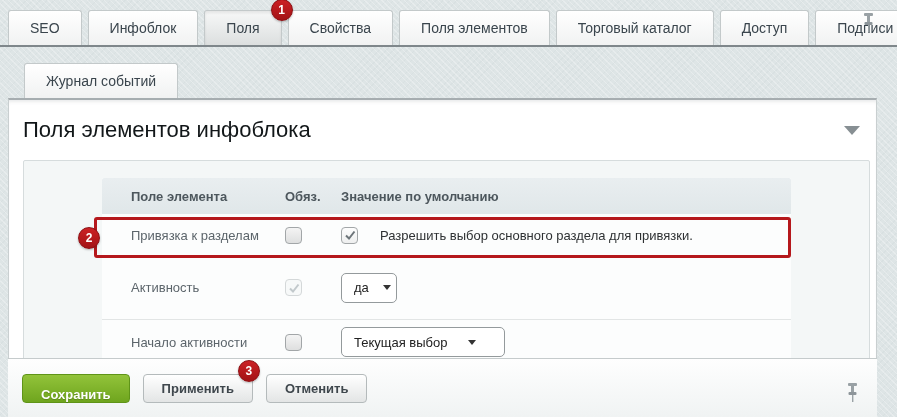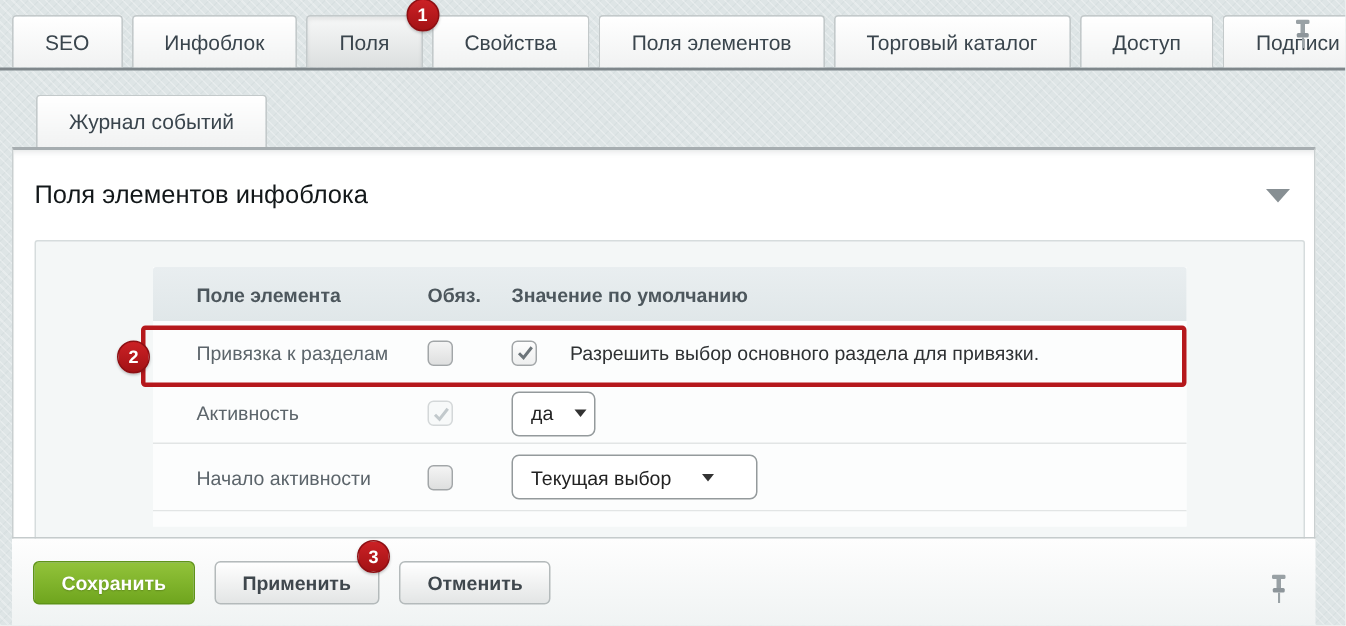--- a/index.html
+++ b/index.html
@@ -56,21 +56,21 @@
     background:#ffffff;
     border-top:2px solid #a6adb0;
     border-left:1px solid #c9cfd0;border-right:1px solid #c9cfd0;
     box-shadow:inset 0 4px 4px -3px rgba(90,100,105,.18);
     box-sizing:border-box;overflow:hidden;
   }
   .panel-head{
     height:60px;display:flex;align-items:center;
     padding:0 16px 0 14px;box-sizing:border-box;
   }
-  .panel-title{font-size:17px;color:#121719;flex:1;}
+  .panel-title{font-size:22px;color:#121719;flex:1;}
   .chevron{
     width:0;height:0;border-left:8px solid transparent;border-right:8px solid transparent;
     border-top:9px solid #878f93;cursor:pointer;
   }
   .form-area{
     margin:0 6px 0 14px;height:203px;
     background:#f4f7f7;border:1px solid #d6dcdd;border-radius:2px;
     box-sizing:border-box;overflow:hidden;
   }
   
@@ -78,21 +78,21 @@
   .trow{display:flex;align-items:center;position:relative;box-sizing:border-box;background:#fcfdfd;}
   .thead{
     height:36px;background:linear-gradient(#e9eef0,#e0e7e9);
     border-radius:2px 2px 0 0;font-weight:bold;color:#4d575d;
   }
   .c1{width:150px;padding-left:29px;box-sizing:content-box;flex:none;}
   .c2{width:52px;padding-left:4px;flex:none;display:flex;align-items:center;}
   .c3{flex:1;padding-left:4px;display:flex;align-items:center;}
   .row-label{color:#5c656b;}
   .row1{height:42px;}
-  .row2{height:40px;border-bottom:1px solid #e2e5e5;justify-content:center;}
+  .row2{height:64px;border-bottom:1px solid #e2e5e5;justify-content:center;}
   .row3{height:45px;border-bottom:1px solid #e2e5e5;}
   .row4{height:10px;}
   
   .cb{
     width:17px;height:17px;border-radius:4px;box-sizing:border-box;
     border:1px solid #a2a6a8;background:linear-gradient(#f4f4f4,#dedfdf);
     display:flex;align-items:center;justify-content:center;cursor:pointer;flex:none;
   }
   .cb.checked{background:linear-gradient(#fdfdfd,#eeefef);}
   .cb.disabled{border-color:#d4d8d9;background:#f7f9f9;cursor:default;}
@@ -123,21 +123,21 @@
     background:linear-gradient(#fefefe,#f0f3f3);
     border-top:1px solid #c5cbcc;box-sizing:border-box;
     display:flex;align-items:center;padding:0 14px;gap:13px;z-index:10;
   }
   .btn{
     height:29px;padding:0 18px;border-radius:4px;font-size:13px;font-weight:bold;
     display:flex;align-items:center;cursor:pointer;box-sizing:border-box;position:relative;
   }
   .btn-green{
     background:linear-gradient(#92c33a,#6fa51e);
-    border:1px solid #5f9418;color:#fff;text-shadow:0 1px 1px rgba(0,0,0,.2);
+    border:1px solid #5f9418;color:#fff;text-shadow:0 1px 1px rgba(0,0,0,.2);align-items:flex-end;
   }
   .btn-light{
     background:linear-gradient(#ffffff,#e3e5e5);
     border:1px solid #b4babb;color:#3f474d;
   }
   .btn .badge{top:-15px;right:-8px;}
   .pin-bottom{position:absolute;right:18px;top:24px;}
 </style>
 </head>
 <body>

